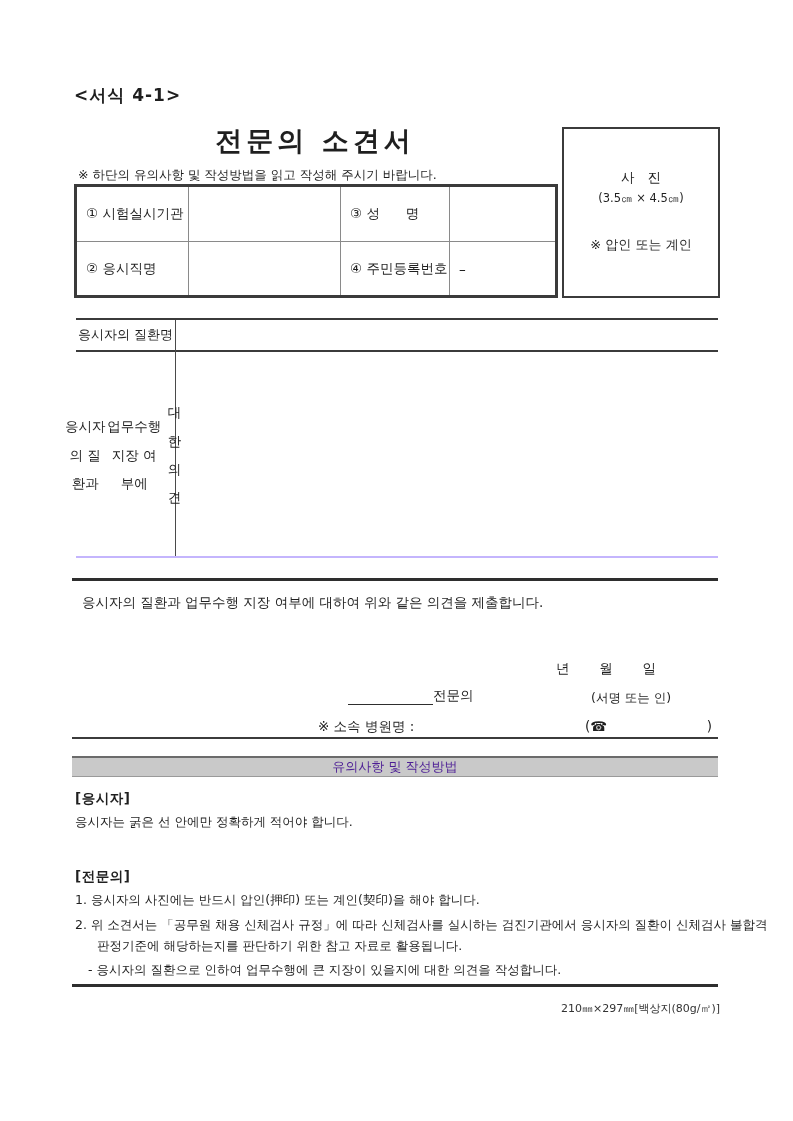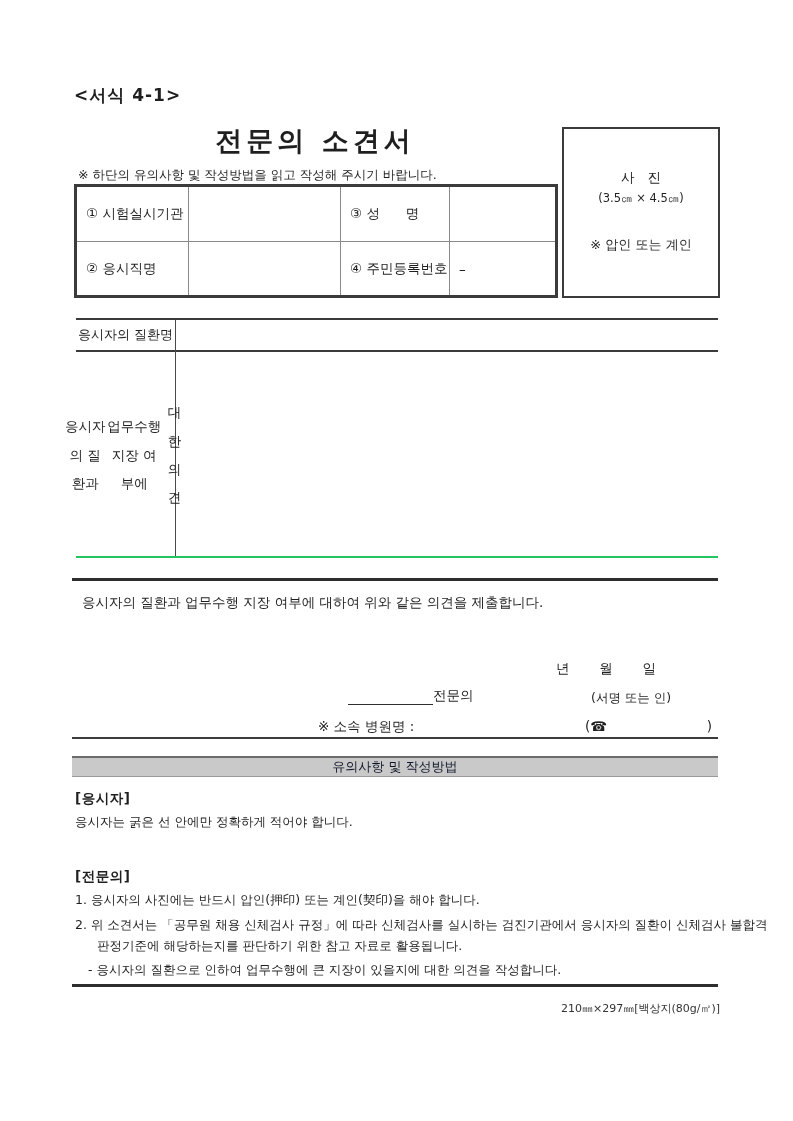--- a/index.html
+++ b/index.html
@@ -26,21 +26,21 @@
   
   .photo-box{
     left:562px;top:127px;width:158px;height:171px;border:2.5px solid #3b3b3b;box-sizing:border-box;
     display:flex;flex-direction:column;align-items:center;text-align:center;
   }
   .photo-title{margin-top:40px;font-size:13.5px;}
   .photo-size{margin-top:4px;font-size:11.5px;}
   .photo-note{margin-top:30px;font-size:13px;}
   
   .opinion-table{left:76px;top:318px;width:642px;height:240px;
-    border-top:2px solid #3b3b3b;border-bottom:2px solid #22c55e;box-sizing:border-box;}
+    border-top:2px solid #3b3b3b;border-bottom:2px solid #c4b5fd;box-sizing:border-box;}
   .op-hline{position:absolute;left:0;top:30px;width:100%;height:0;border-top:2px solid #3b3b3b;}
   .op-vline{position:absolute;left:99px;top:0;width:0;height:100%;border-left:1.5px solid #4a4a4a;}
   .op-label1{position:absolute;left:0;top:0;width:99px;height:30px;display:flex;align-items:center;justify-content:center;font-size:13px;}
   .op-cell1{position:absolute;left:101px;top:0;width:539px;height:30px;}
   .op-label2{position:absolute;left:-12px;top:32px;width:123px;height:206px;display:flex;flex-direction:row;align-items:center;justify-content:center;font-size:13.5px;line-height:2.1;text-align:center;}
   .op-cell2{position:absolute;left:101px;top:32px;width:539px;height:206px;}
   .op-note{position:absolute;left:134px;bottom:26px;font-size:12.5px;}
   
   .rule-thick{height:0;border-top:3px solid #2e2e2e;}
   .rule-mid{height:0;border-top:2px solid #3b3b3b;}
@@ -48,21 +48,21 @@
   .statement{left:82px;top:594px;font-size:13.5px;}
   .date-line{left:556px;top:660px;width:100px;display:flex;justify-content:space-between;font-size:13.5px;}
   .sign-row{left:348px;top:687px;display:flex;align-items:flex-end;font-size:13.5px;}
   .sign-underline{display:inline-block;width:85px;height:16px;border-bottom:1.5px solid #2e2e2e;}
   .sign-note{left:591px;top:690px;font-size:12.5px;}
   .hospital-label{left:318px;top:718px;font-size:13.5px;}
   .phone-wrap{left:585px;top:718px;width:127px;display:flex;justify-content:space-between;font-size:13.5px;}
   
   .banner{left:72px;top:756px;width:646px;height:21px;background:#c9c9c9;
     border-top:2px solid #6b6b6b;border-bottom:1px solid #9a9a9a;box-sizing:border-box;
-    display:flex;align-items:center;justify-content:center;font-size:13px;color:#0f172a;}
+    display:flex;align-items:center;justify-content:center;font-size:13px;color:#4c1d95;}
   
   .g-head{font-size:13.5px;font-weight:bold;letter-spacing:0.5px;}
   .g-line{font-size:12.5px;}
   .footer{top:1001px;right:73px;font-size:11px;color:#333;}
 </style>
 </head>
 <body>
 
 <div class="page">
 

